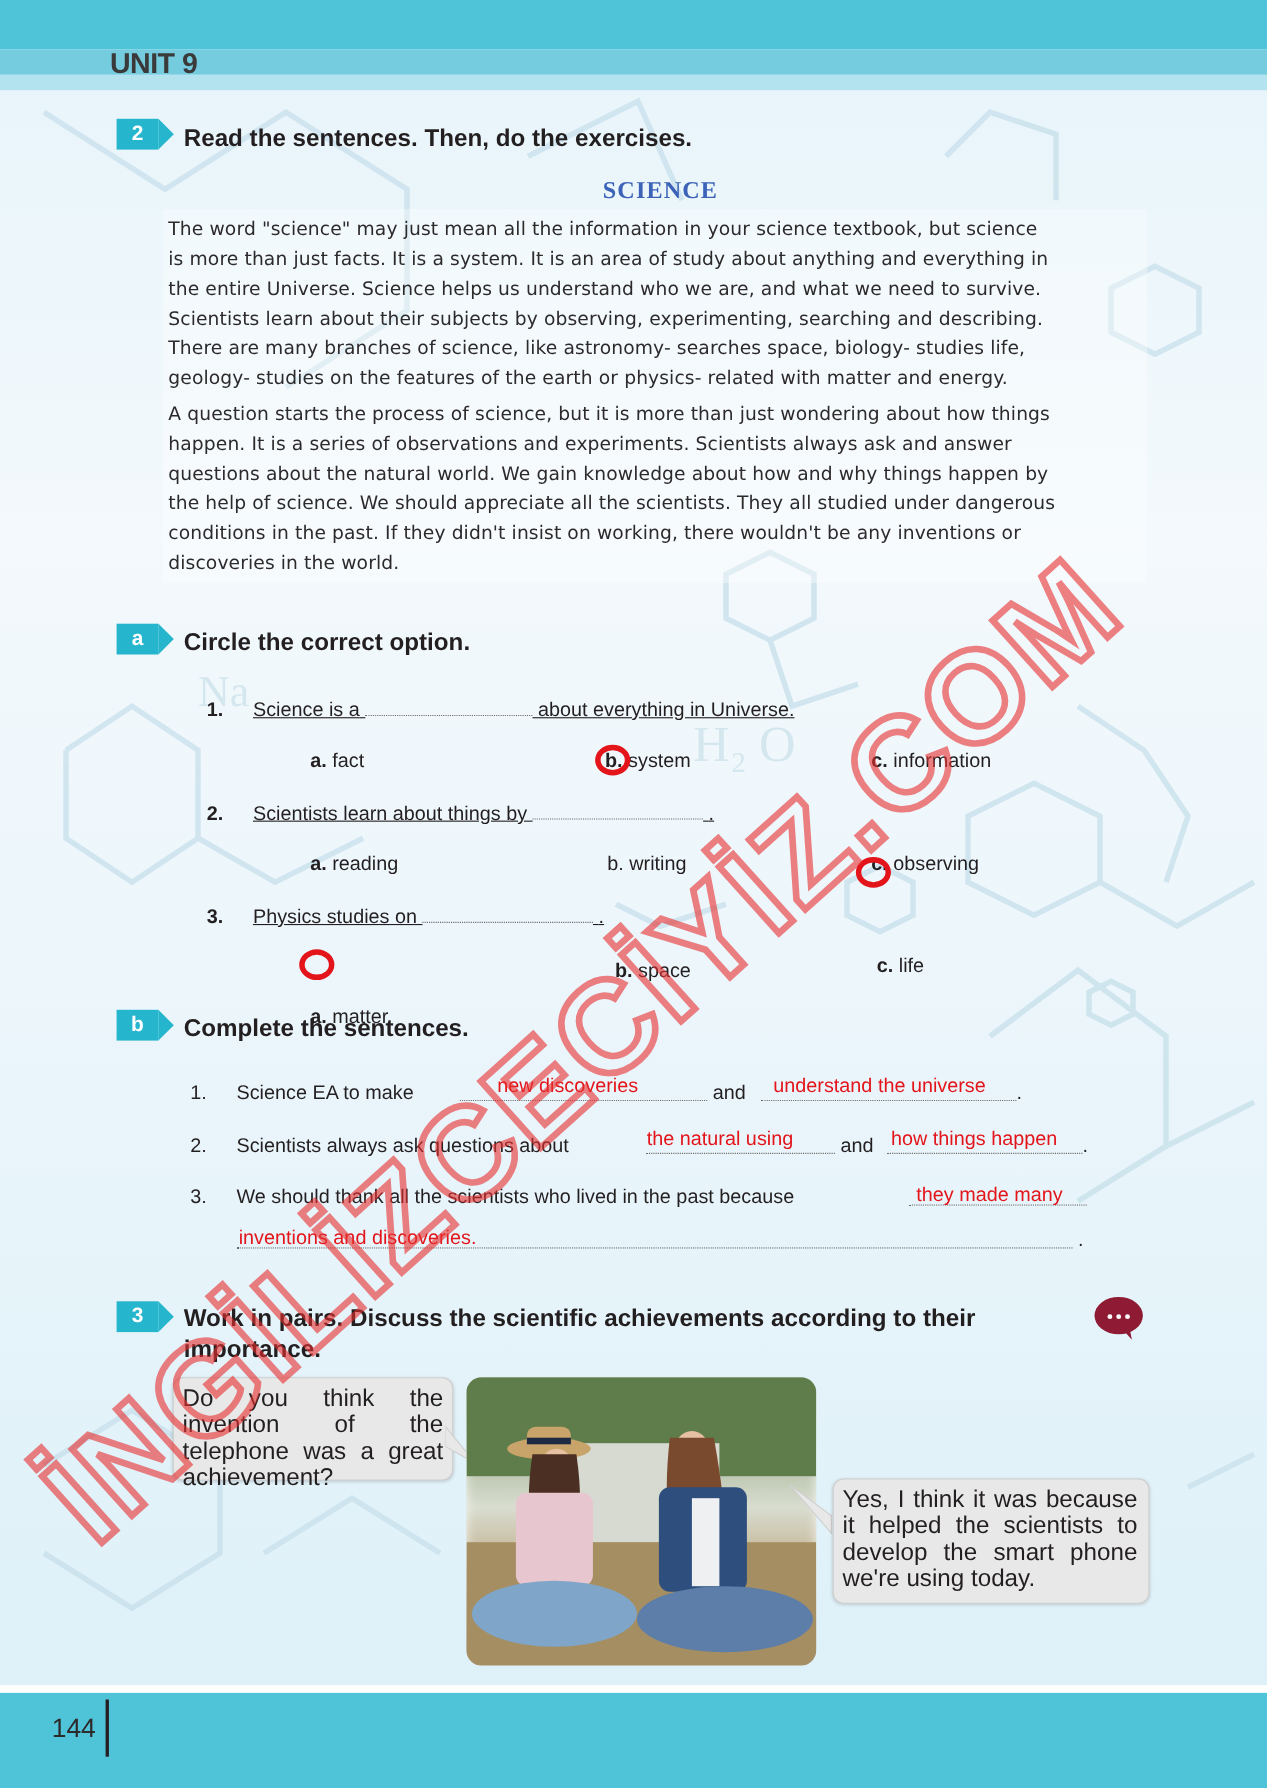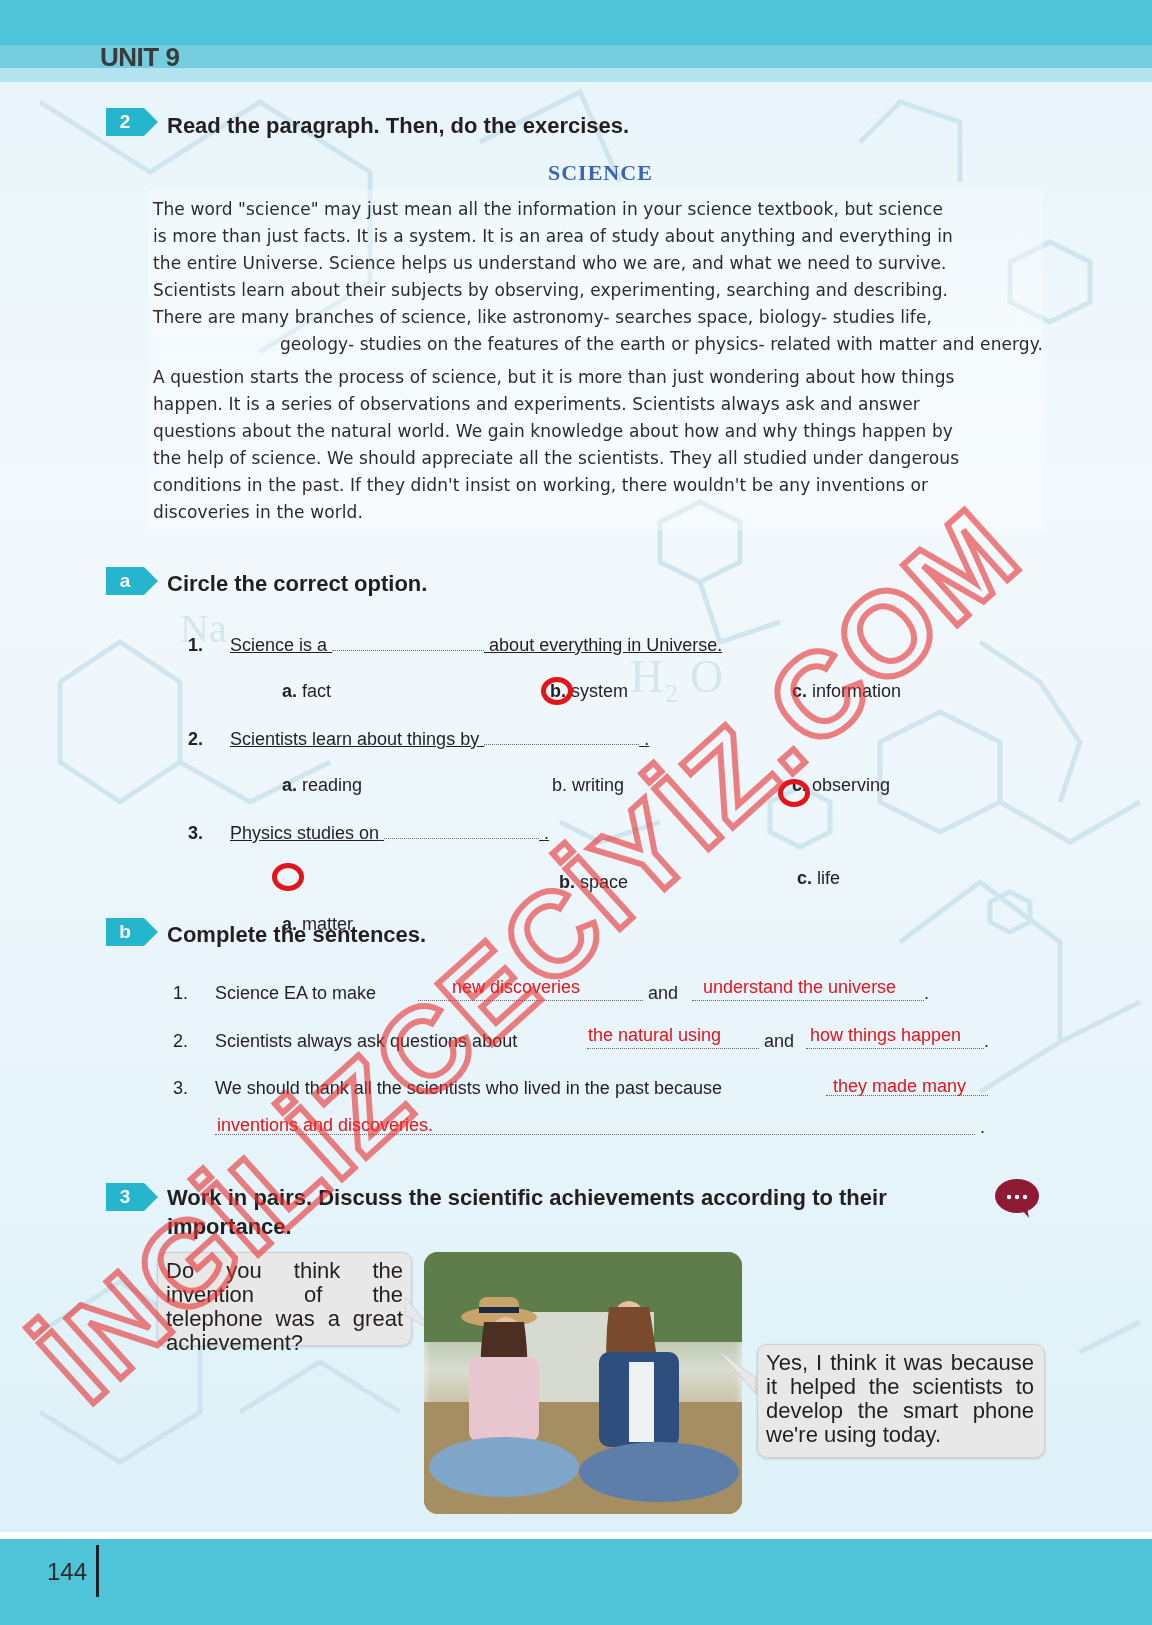--- a/index.html
+++ b/index.html
@@ -84,32 +84,32 @@
   </g>
   <text x="180" y="560" font-family="Liberation Serif, serif" font-size="40" fill="#d5e7ee">Na</text>
   <text x="630" y="610" font-family="Liberation Serif, serif" font-size="46" fill="#d5e7ee">H</text>
   <text x="665" y="620" font-family="Liberation Serif, serif" font-size="26" fill="#d5e7ee">2</text>
   <text x="690" y="610" font-family="Liberation Serif, serif" font-size="46" fill="#d5e7ee">O</text>
 </svg>
 
 <div class="badge" style="left:106px; top:108px;">
     <span>2</span>
   </div>
-<div class="heading" style="left:167px; top:113px;">Read the paragraph. Then, do the exercises.</div>
+<div class="heading" style="left:167px; top:113px;">Read the sentences. Then, do the exercises.</div>
 
 <div class="para-box"></div>
 <div class="science-title">SCIENCE</div>
 
 <div>
   <div class="para" style="top:196px;">The word "science" may just mean all the information in your science textbook, but science</div>
   <div class="para" style="top:223px;">is more than just facts. It is a system. It is an area of study about anything and everything in</div>
   <div class="para" style="top:250px;">the entire Universe. Science helps us understand who we are, and what we need to survive.</div>
   <div class="para" style="top:277px;">Scientists learn about their subjects by observing, experimenting, searching and describing.</div>
   <div class="para" style="top:304px;">There are many branches of science, like astronomy- searches space, biology- studies life,</div>
-  <div class="para" style="top:331px;text-align:right;">geology- studies on the features of the earth or physics- related with matter and energy.</div>
+  <div class="para" style="top:331px;">geology- studies on the features of the earth or physics- related with matter and energy.</div>
 </div>
 <div>
   <div class="para" style="top:364px;">A question starts the process of science, but it is more than just wondering about how things</div>
   <div class="para" style="top:391px;">happen. It is a series of observations and experiments. Scientists always ask and answer</div>
   <div class="para" style="top:418px;">questions about the natural world. We gain knowledge about how and why things happen by</div>
   <div class="para" style="top:445px;">the help of science. We should appreciate all the scientists. They all studied under dangerous</div>
   <div class="para" style="top:472px;">conditions in the past. If they didn't insist on working, there wouldn't be any inventions or</div>
   <div class="para" style="top:499px;">discoveries in the world.</div>
 </div>
 

